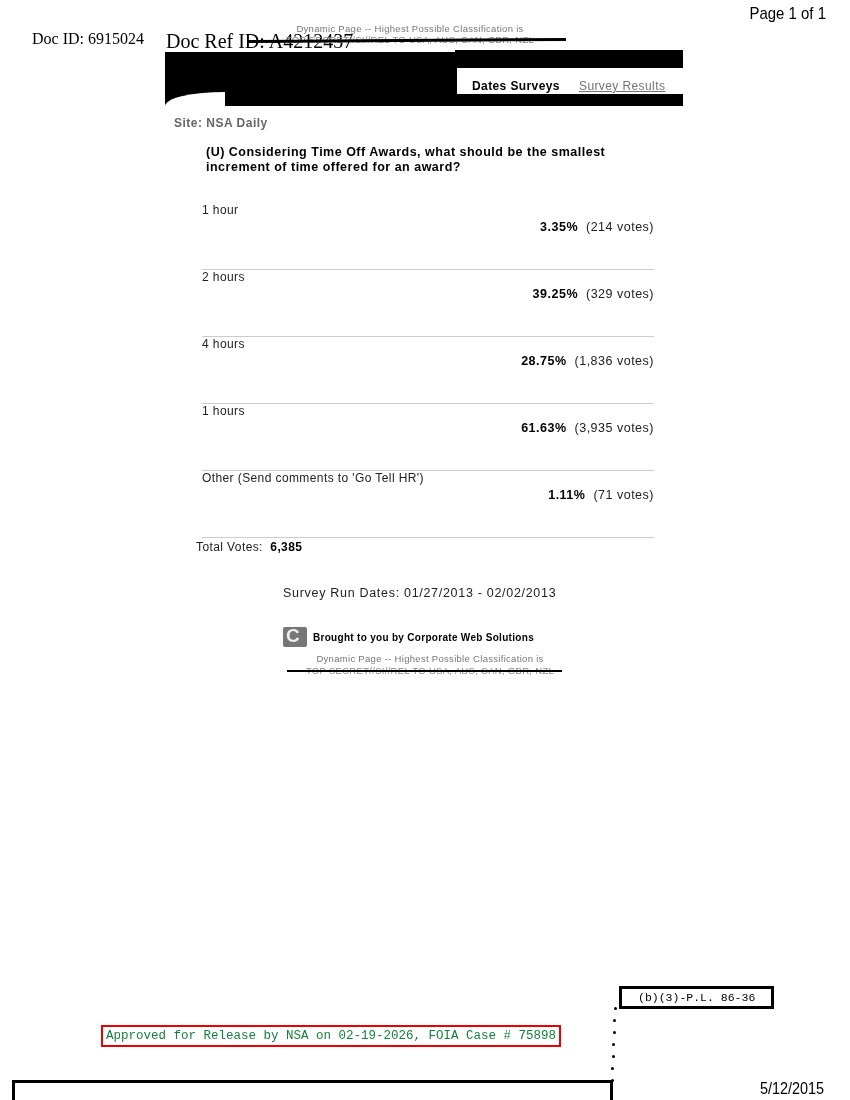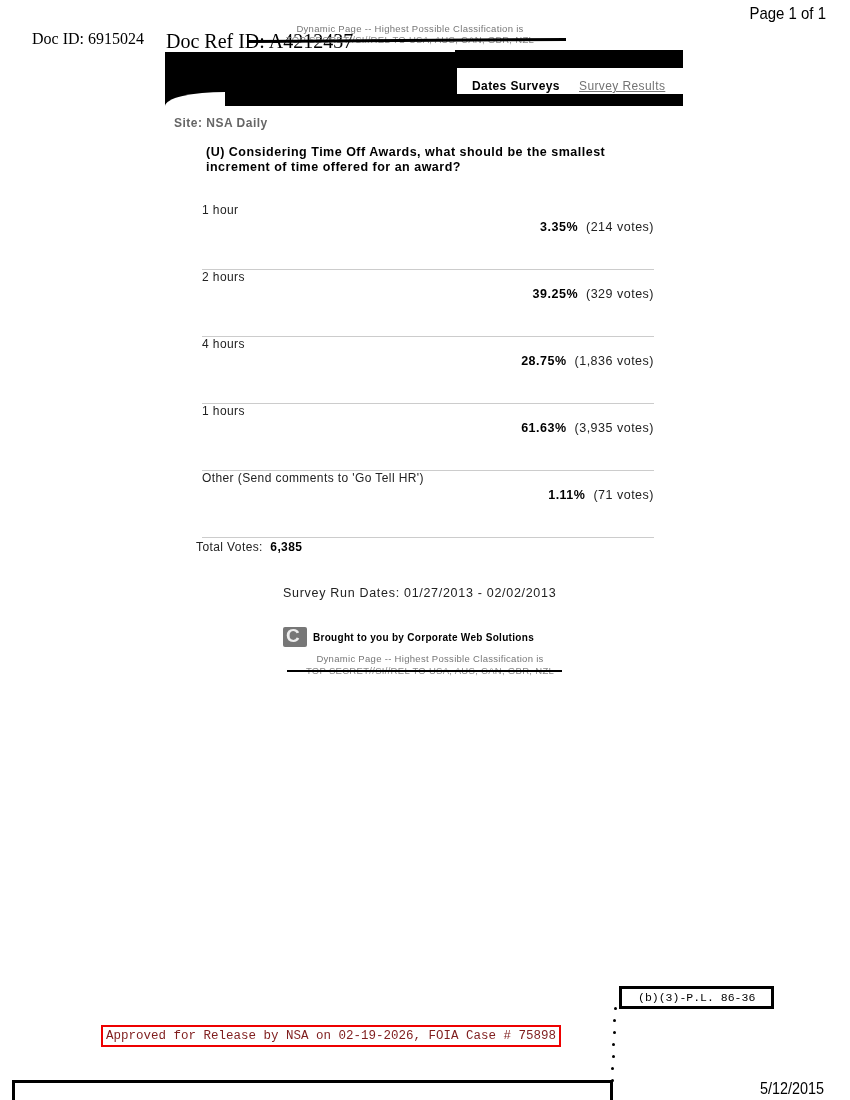--- a/index.html
+++ b/index.html
@@ -38,21 +38,21 @@
   .run-dates { left: 283px; top: 586px; font-size: 12.5px; color: #222; letter-spacing: 0.7px; }
 
   .cws-icon { left: 283px; top: 627px; width: 24px; height: 20px; background: #777; border-radius: 2px; }
   .cws-icon span { position: absolute; left: 3px; top: -1px; font-weight: bold; color: #eee; font-size: 19px; line-height: 20px; }
   .cws-text { left: 313px; top: 632px; font-size: 10px; font-weight: bold; letter-spacing: 0.3px; }
   .classif-bot { left: 280px; top: 653px; width: 300px; text-align: center; font-size: 9.5px; color: #777; line-height: 12px; letter-spacing: 0.3px; }
   .classif-bot .l2 { color: #888; }
   .strike-bot { left: 287px; top: 670px; width: 275px; height: 2px; background: #000; }
 
   .exempt { left: 619px; top: 986px; border: 3px solid #000; padding: 2px 16px; font-family: "Liberation Mono", monospace; font-size: 11.5px; }
-  .release { left: 101px; top: 1025px; border: 2px solid #e00; padding: 2px 3px; font-family: "Liberation Mono", monospace; font-size: 12.5px; color: #7f1d1d; }
+  .release { left: 101px; top: 1025px; border: 2px solid #e00; padding: 2px 3px; font-family: "Liberation Mono", monospace; font-size: 12.5px; color: #15803d; }
   .dots { left: 611px; top: 1007px; width: 6px; height: 90px; }
   .dots i { position: absolute; width: 3px; height: 3px; background: #000; border-radius: 50%; }
   .bottom-box { left: 12px; top: 1080px; width: 595px; height: 30px; border: 3px solid #000; border-bottom: none; }
   .date-bot { left: 760px; top: 1080px; font-size: 16px; transform: scaleX(0.9); transform-origin: left top; }
 </style>
 </head>
 <body>
 
 <div class="abs page-num">Page 1 of 1</div>
 <div class="abs docid">Doc ID: 6915024</div>

